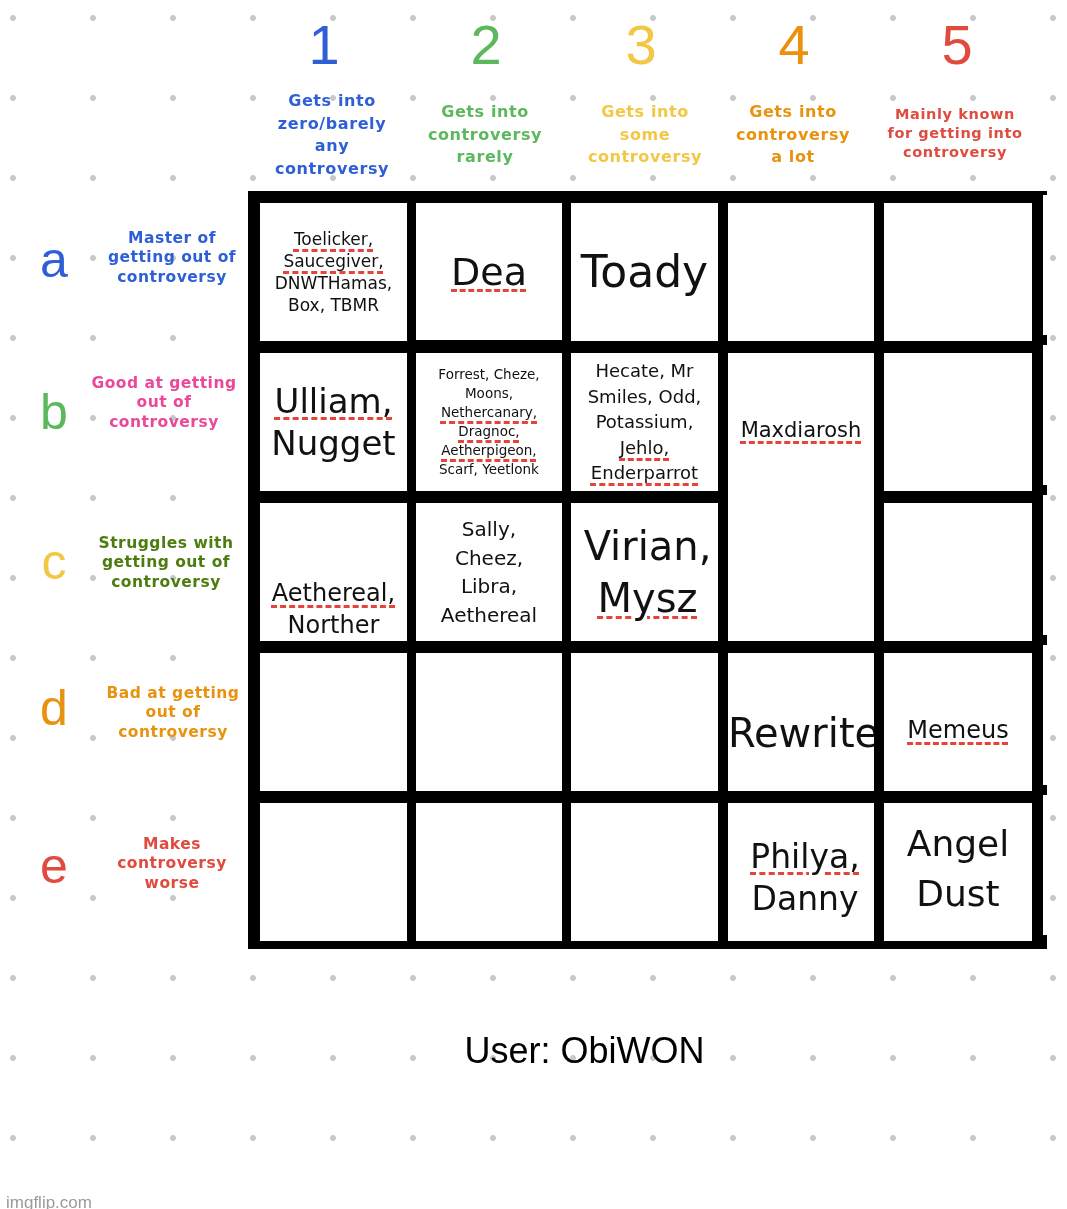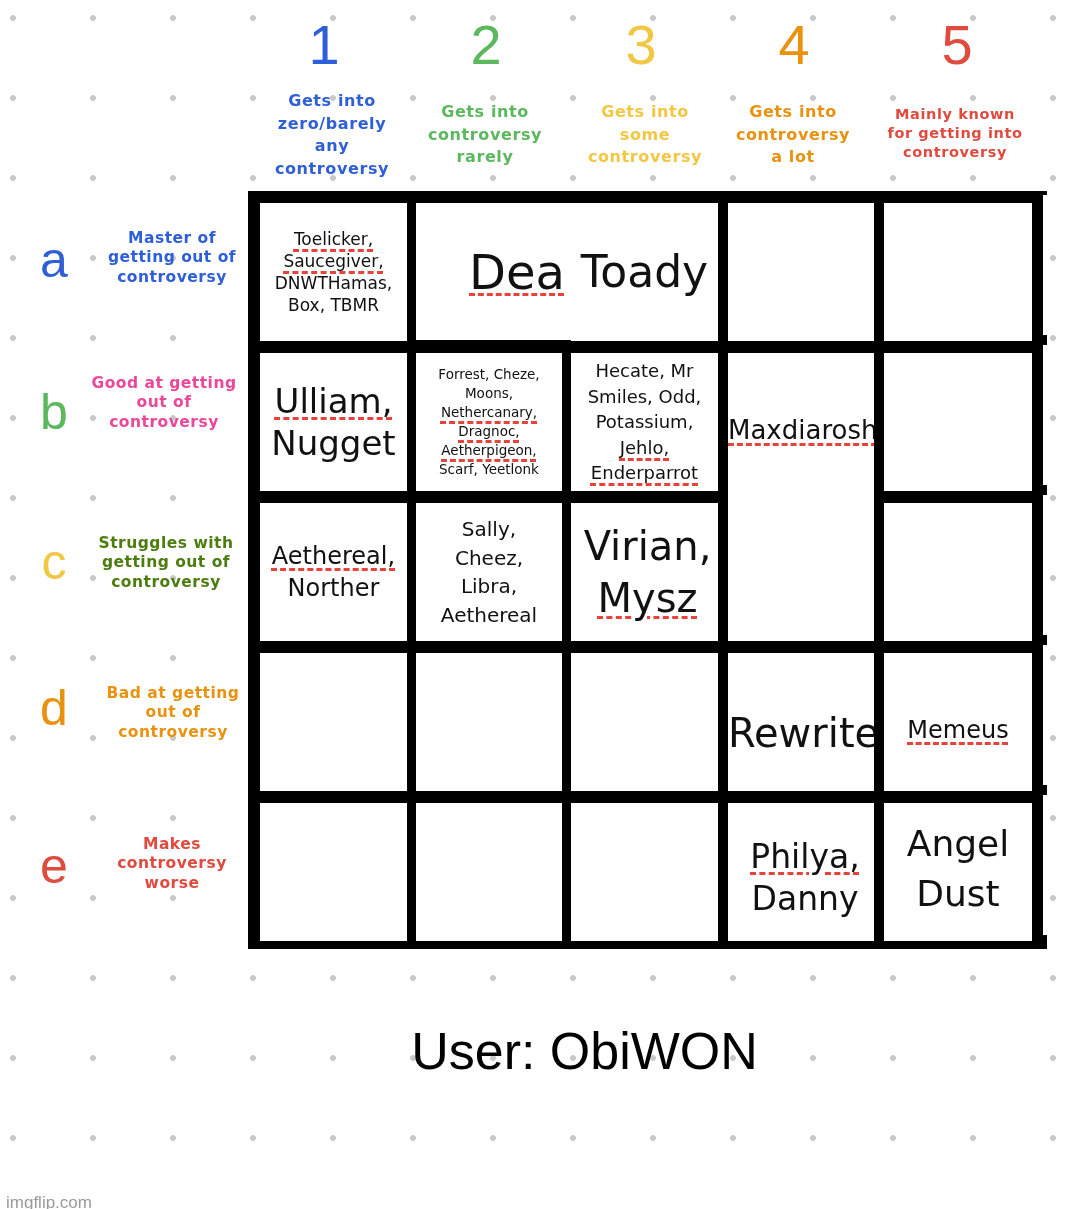--- a/index.html
+++ b/index.html
@@ -48,21 +48,21 @@
     overflow:hidden;
   }
   .cell .txt { display:block; width:100%; }
   .sq {
     text-decoration: underline dashed #e8433a;
     text-decoration-thickness: 3px;
     text-underline-offset: 4px;
   }
   .footer {
     position:absolute; left:0; width:1067px; text-align:center;
-    top:1018px; font-size:52px; line-height:66px; color:#000;
+    top:1018px; font-size:36px; line-height:66px; color:#000;
     padding-left:102px; box-sizing:border-box;
   }
   .watermark {
     position:absolute; left:6px; top:1193px; font-size:17px; color:#9a9a9a;
   }
 </style>
 </head>
 <body>
 
 <div>
@@ -171,21 +171,21 @@
 <div class="grid">
 
   <div class="cell" style="left:12px;top:12px;width:147px;height:138px;font-size:17px;line-height:22px;">
     <div class="txt">
       <div><span class="sq">Toelicker,</span></div>
       <div><span class="sq">Saucegiver,</span></div>
       <div>DNWTHamas,</div>
       <div>Box, TBMR</div>
     </div>
   </div>
-  <div class="cell" style="left:168px;top:12px;width:146px;height:137px;font-size:48px;line-height:64px;padding-left:28px;">
+  <div class="cell" style="left:168px;top:12px;width:146px;height:137px;font-size:38px;line-height:64px;">
     <div class="txt"><span class="sq">Dea</span></div>
   </div>
   <div class="cell" style="left:323px;top:12px;width:147px;height:138px;font-size:44px;line-height:52px;">
     <div class="txt">Toady</div>
   </div>
   <div class="cell" style="left:480px;top:12px;width:146px;height:138px;"></div>
   <div class="cell" style="left:636px;top:12px;width:148px;height:138px;"></div>
 
   <div class="cell" style="left:12px;top:162px;width:147px;height:138px;font-size:34px;line-height:42px;">
     <div class="txt">
@@ -205,26 +205,26 @@
   </div>
   <div class="cell" style="left:323px;top:162px;width:147px;height:138px;font-size:18px;line-height:25.5px;">
     <div class="txt">
       <div>Hecate, Mr</div>
       <div>Smiles, Odd,</div>
       <div>Potassium,</div>
       <div><span class="sq">Jehlo,</span></div>
       <div><span class="sq">Enderparrot</span></div>
     </div>
   </div>
-  <div class="cell" style="left:480px;top:162px;width:146px;height:154px;font-size:26px;line-height:26px;">
+  <div class="cell" style="left:480px;top:162px;width:146px;height:154px;font-size:21px;line-height:26px;">
     <div class="txt"><span class="sq">Maxdiarosh</span></div>
   </div>
   <div class="cell" style="left:636px;top:162px;width:148px;height:138px;"></div>
 
-  <div class="cell" style="left:12px;top:312px;width:147px;height:138px;font-size:24px;line-height:32px;">
+  <div class="cell" style="left:12px;top:312px;width:147px;height:138px;font-size:24px;line-height:32px;align-items:flex-end;">
     <div class="txt">
       <div><span class="sq">Aethereal,</span></div>
       <div>Norther</div>
     </div>
   </div>
   <div class="cell" style="left:168px;top:312px;width:146px;height:138px;font-size:20px;line-height:28.5px;">
     <div class="txt">
       <div>Sally,</div>
       <div>Cheez,</div>
       <div>Libra,</div>

